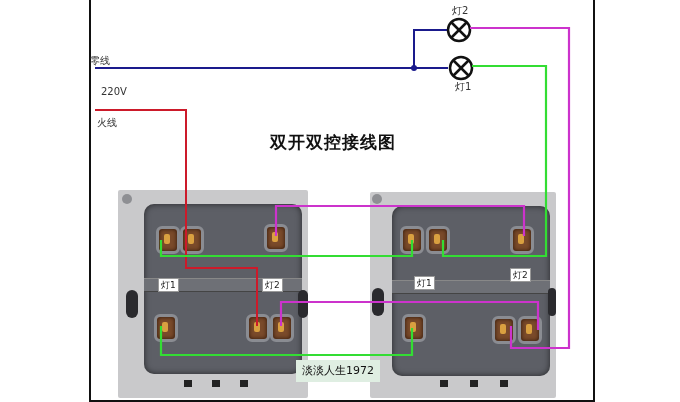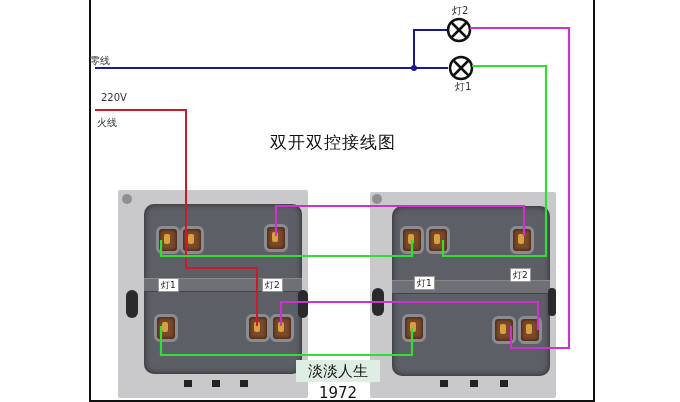--- a/index.html
+++ b/index.html
@@ -1,38 +1,38 @@
 <!DOCTYPE html>
 <html><head>
 <meta charset="utf-8">
 <style>
   html, body { margin:0; padding:0; background:#ffffff; }
   body { width:680px; height:402px; position:relative; overflow:hidden; font-family:"DejaVu Sans", sans-serif; }
   .frame { position:absolute; left:89px; top:-2px; width:502px; height:400px; border:2px solid #111; background:#fff; }
   .lbl { position:absolute; font-size:10px; color:#333; white-space:nowrap; }
-  .title { position:absolute; left:270px; top:131px; font-size:17px; color:#111; letter-spacing:1px; white-space:nowrap; }
+  .title { position:absolute; left:270px; top:131px; font-size:17px; color:#111; letter-spacing:1px; white-space:nowrap;font-weight:bold; }
   .switch { position:absolute; background:#c9c9cb; border-radius:2px; }
   .switch .body { position:absolute; background:#5d5f66; border-radius:10px; box-shadow: inset 0 0 6px rgba(0,0,0,0.6); }
   .switch .ridge { position:absolute; background:#6e7076; height:12px; border-top:1px solid #888; border-bottom:1px solid #444; }
   .term { position:absolute; width:18px; height:22px; background:#7a4a2a; border:3px solid #8a8c92; border-radius:6px; box-shadow: inset 0 0 4px #2a1408; }
   .term::after { content:""; position:absolute; left:5px; top:5px; width:6px; height:10px; background:#d9a040; border-radius:2px; }
   .tag { position:absolute; background:#fff; font-size:9px; color:#222; padding:0 2px; line-height:12px; border:1px solid #999; }
   .slot { position:absolute; width:12px; height:28px; background:#2a2a2e; border-radius:6px; }
   .foot { position:absolute; width:8px; height:7px; background:#222; }
   .hole { position:absolute; width:10px; height:10px; border-radius:50%; background:#8e8f93; }
   svg.wires { position:absolute; left:0; top:0; }
-  .watermark { position:absolute; left:296px; top:360px; width:84px; height:22px; background:#dfeee2; font-size:15px; color:#111; line-height:22px; text-align:center; }
+  .watermark { position:absolute; left:296px; top:360px; width:84px; height:22px; background:#dfeee2; font-size:11px; color:#111; line-height:22px; text-align:center; }
 </style>
 </head>
 <body>
 
 <div class="frame"></div>
 
 <span class="lbl" style="left:90px;top:54px;">零线</span>
-<span class="lbl" style="left:101px;top:92px;">220V</span>
+<span class="lbl" style="left:101px;top:86px;">220V</span>
 <span class="lbl" style="left:97px;top:116px;">火线</span>
 <span class="lbl" style="left:452px;top:4px;">灯2</span>
 <span class="lbl" style="left:455px;top:80px;">灯1</span>
 
 <div class="title">双开双控接线图</div>
 
 <div class="switch" style="left:118px;top:190px;width:190px;height:208px;">
   <div class="hole" style="left:4px;top:4px;"></div>
   <div class="body" style="left:26px;top:14px;width:158px;height:170px;"></div>
   <div class="ridge" style="left:26px;top:88px;width:158px;"></div>

